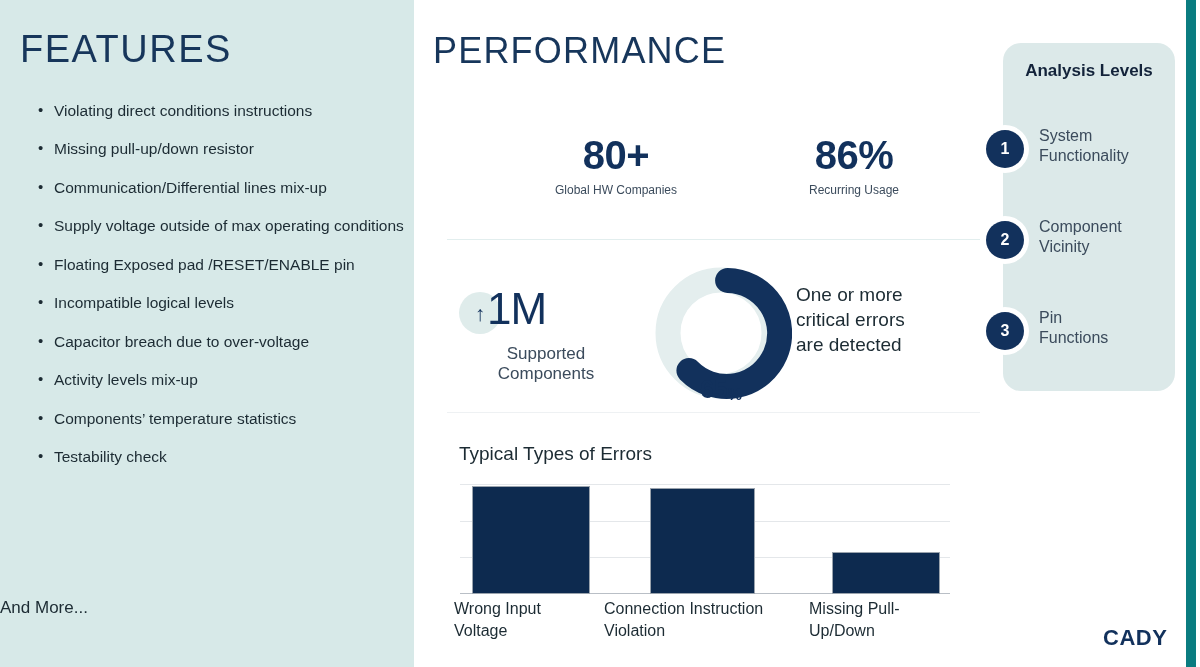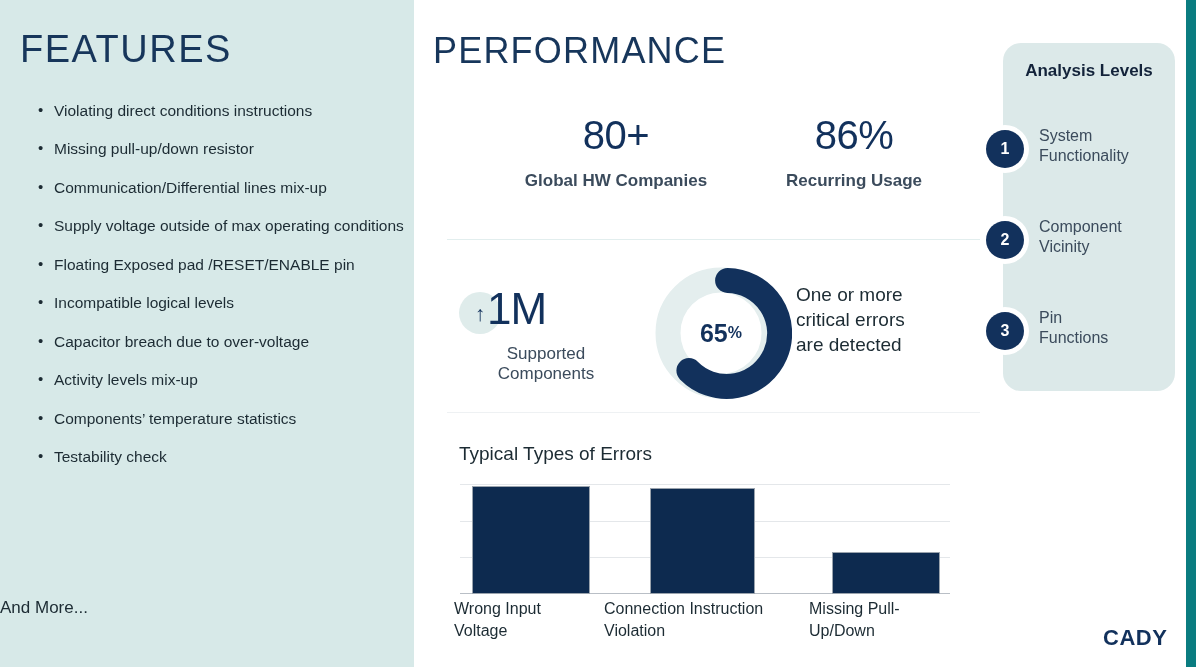--- a/index.html
+++ b/index.html
@@ -82,30 +82,31 @@
     color: #17365b;
   }
 
   
   .stat {
     position: absolute;
     text-align: center;
   }
   .stat-value {
     font-size: 40px;
-    font-weight: 400;
+    font-weight: 700;
     color: #12315c;
     line-height: 1;
     letter-spacing: -0.5px;
+    margin-top: 20px;
   }
   .stat-label {
-    margin-top: 16px;
-    font-size: 17px;
+    margin-top: 8px;
+    font-size: 12px;
     color: #3b4b5c;
-    font-weight: 700;
+    font-weight: 400;
   }
   #stat-companies { left: 62px; top: 115px; width: 280px; }
   #stat-usage     { left: 300px; top: 115px; width: 280px; }
 
   .divider {
     position: absolute;
     height: 1px;
     background: #e2eeee;
   }
   #divider-1 { left: 33px; top: 239px; width: 533px; }
@@ -161,21 +162,21 @@
   .donut-wrap {
     position: absolute;
     left: 236px; top: 262px;
     width: 142px; height: 142px;
   }
   .donut-center {
     position: absolute;
     left: 0; top: 0;
     width: 142px; height: 142px;
     display: flex;
-    align-items: center;
+    align-items: flex-end;
     justify-content: center;
     font-size: 25px;
     font-weight: 600;
     color: #12315c;
   }
   .donut-center .pct { font-size: 16px; font-weight: 600; }
 
   .donut-text {
     position: absolute;
     left: 382px; top: 282px;

